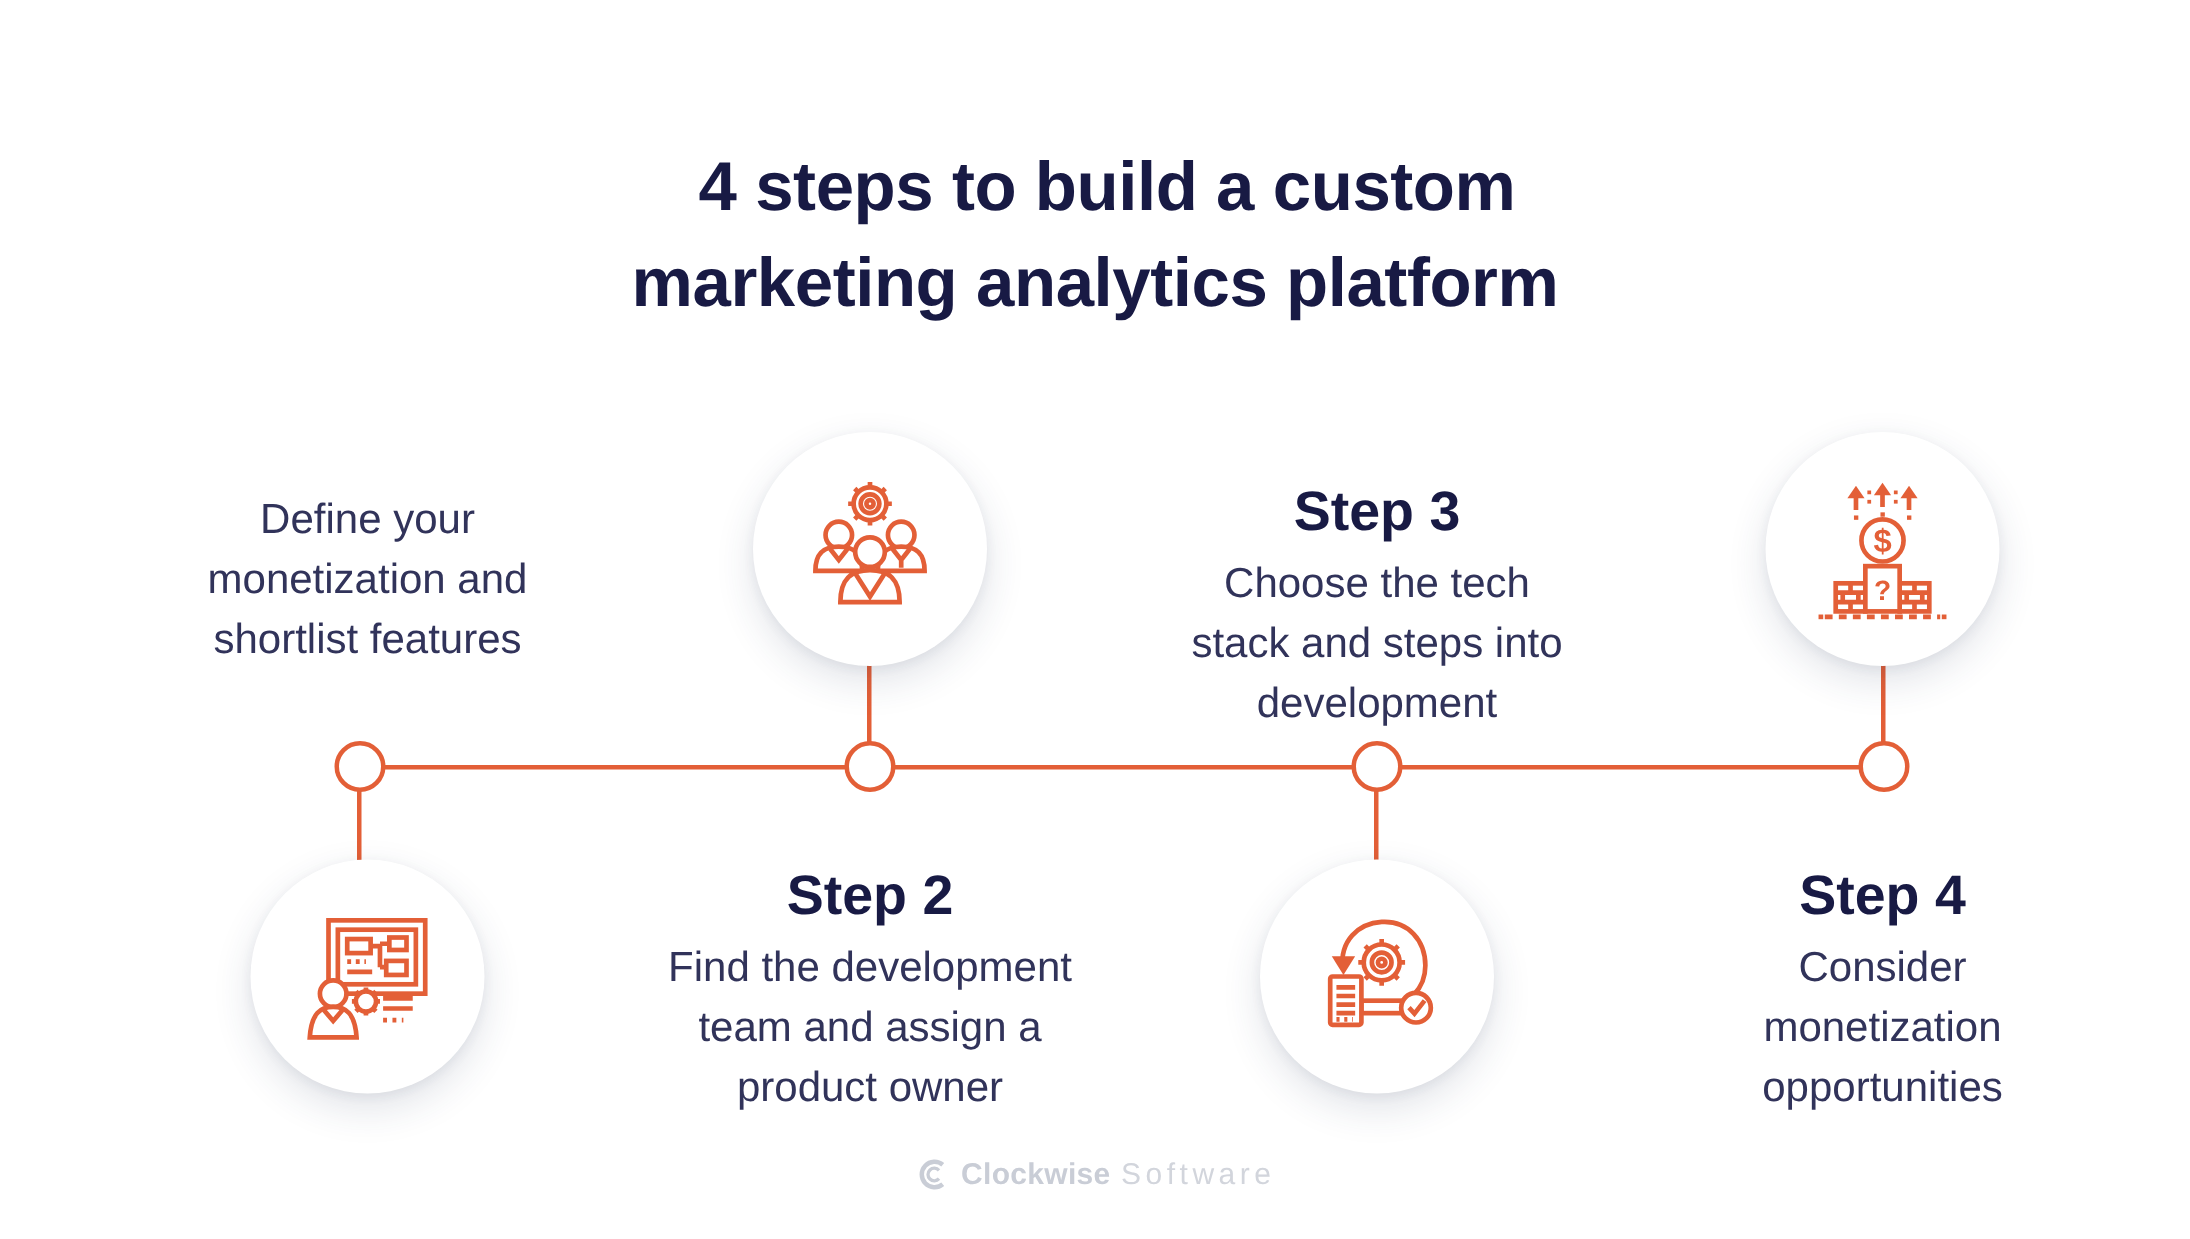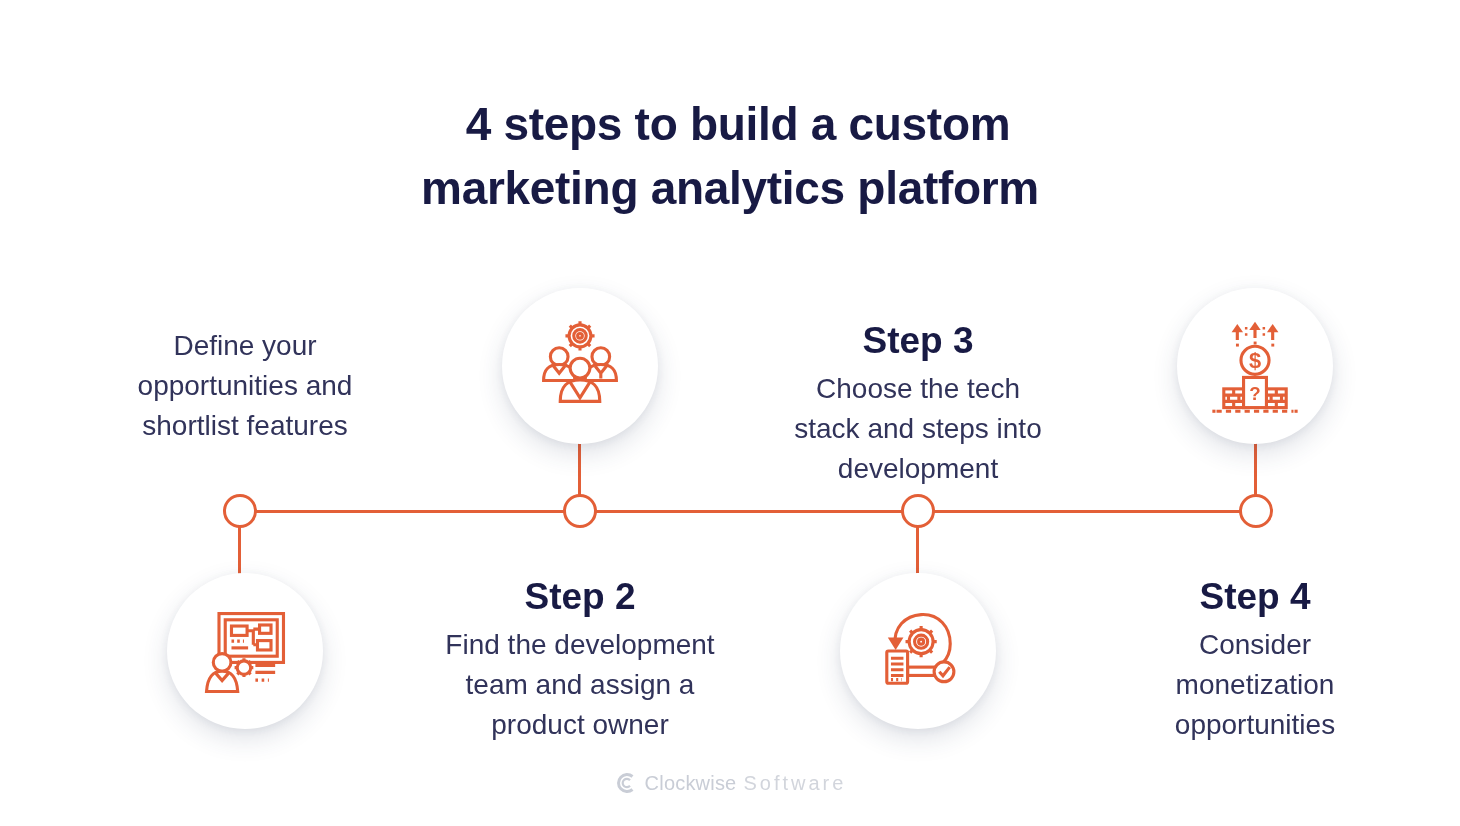--- a/index.html
+++ b/index.html
@@ -101,21 +101,21 @@
   .footer {
     position: absolute;
     top: 771px; left: 0; width: 100%;
     display: flex;
     align-items: center;
     justify-content: center;
     gap: 7px;
     color: var(--logo-gray, #c9cdd6);
   }
   .brand-mark { width: 24px; height: 24px; }
-  .brand-bold  { font-size: 20px; font-weight: 400; letter-spacing: 0.2px; }
+  .brand-bold  { font-size: 20px; font-weight: 700; letter-spacing: 0.2px; }
   .brand-light { font-size: 20px; font-weight: 400; letter-spacing: 3px; color: var(--logo-gray-light, #d2d5dc); }
 </style>
 </head>
 <body>
 
 <div class="canvas">
 
   <h1 class="title" style="margin:0;">
     <span style="display:block;padding-left:16px;">4 steps to build a custom</span>
     <span style="display:block;">marketing analytics platform</span>
@@ -127,21 +127,21 @@
   <div class="connector conn-3"></div>
   <div class="connector conn-4"></div>
   <div class="timeline-node node-1"></div>
   <div class="timeline-node node-2"></div>
   <div class="timeline-node node-3"></div>
   <div class="timeline-node node-4"></div>
 
   <div class="step-text text-step1">
     <div class="step-body">
       <span style="display:block;margin-top:40px;">Define your</span>
-      <span style="display:block;">opportunities and</span>
+      <span style="display:block;">monetization and</span>
       <span style="display:block;">shortlist features</span>
     </div>
   </div>
 
   <div class="step-text text-step3">
     <div class="step-heading">Step 3</div>
     <div class="step-body">
       <span style="display:block;">Choose the tech</span>
       <span style="display:block;">stack and steps into</span>
       <span style="display:block;">development</span>

